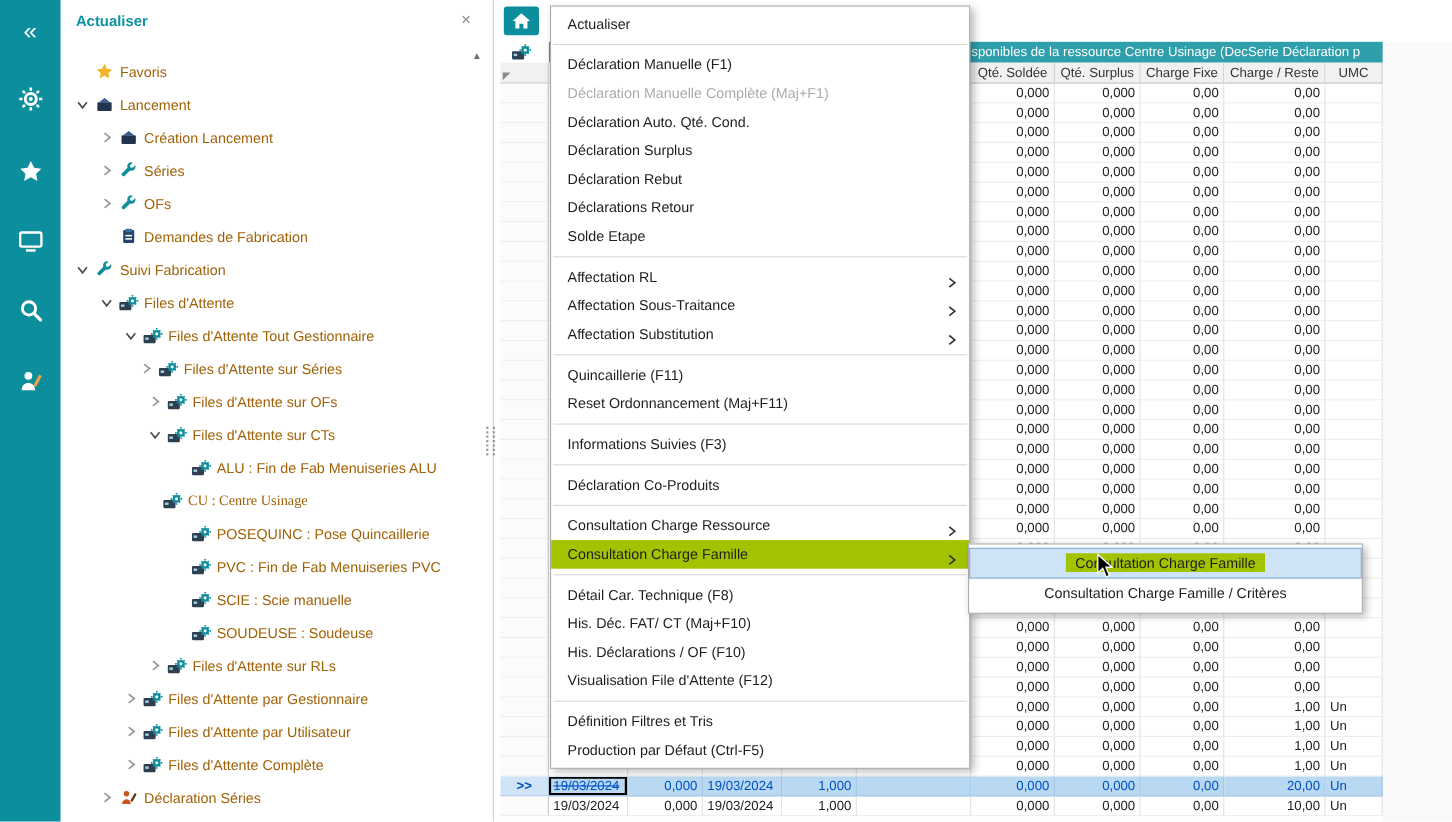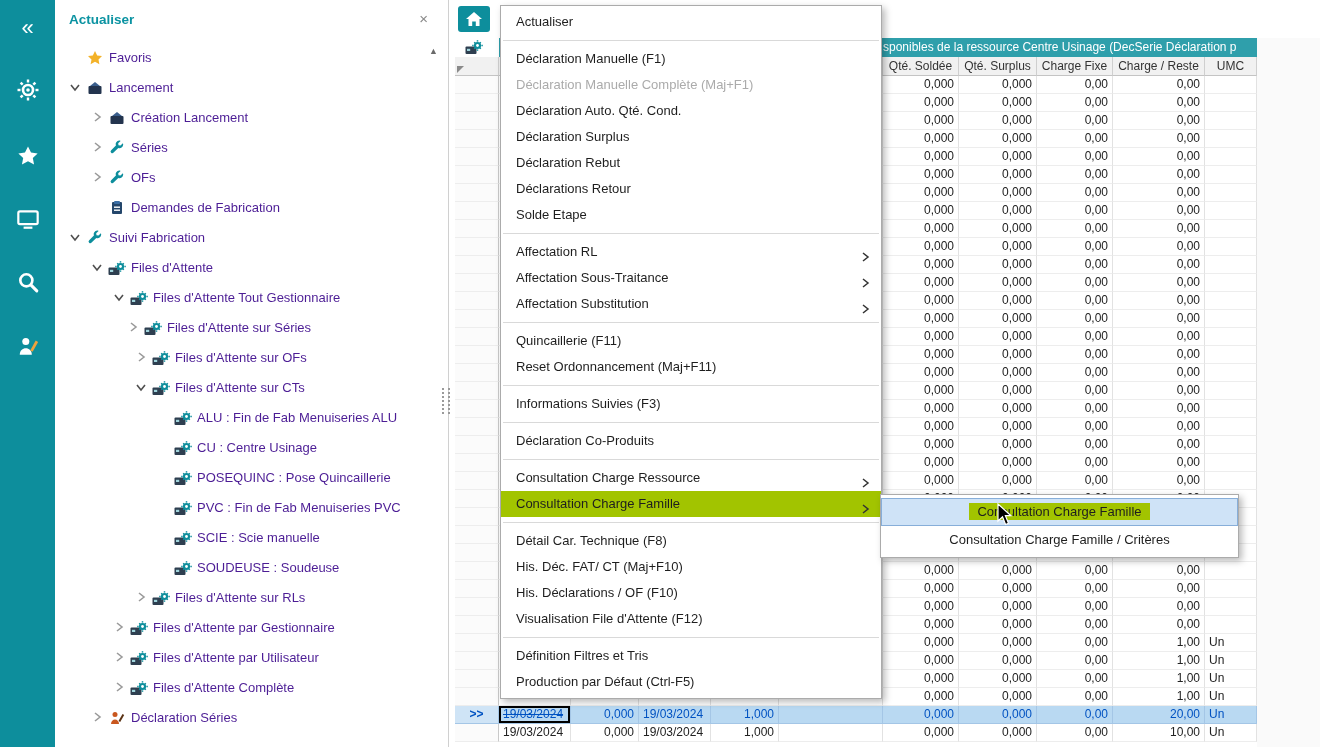--- a/index.html
+++ b/index.html
@@ -12,21 +12,21 @@
   .ibtn{position:absolute;left:0;width:55px;height:44px;display:flex;align-items:center;justify-content:center;color:#fff;cursor:pointer;}
   .ibglyph{font-size:22px;color:#fff;line-height:1;}
 
   
   .treepanel{position:absolute;left:55px;top:0;width:393px;height:747px;background:#fff;border-right:1px solid #d0d0d0;z-index:4;}
   .tree-header{position:relative;height:40px;}
   .tree-title{position:absolute;left:14px;top:12px;font-size:13.5px;font-weight:bold;color:#0b93a2;}
   .tree-close{position:absolute;right:20px;top:10px;font-size:15px;color:#8a8a8a;cursor:pointer;}
   .tree-scroll-up{position:absolute;right:10px;top:46px;font-size:9px;color:#6a6a6a;cursor:pointer;}
   .tree-rows{position:absolute;left:0;top:50px;right:18px;}
-  .tree-row{height:30px;display:flex;font-size:13px;color:#4c1d95;cursor:pointer;white-space:nowrap;}
+  .tree-row{height:30px;display:flex;align-items:center;font-size:13px;color:#a16207;cursor:pointer;white-space:nowrap;}
   .tree-row .chev{width:20px;height:14px;display:inline-flex;align-items:center;justify-content:center;flex:0 0 20px;}
   .tree-row .ticon{width:20px;height:16px;display:inline-flex;align-items:center;justify-content:center;flex:0 0 20px;margin-right:4px;}
   .splitter-dots{position:absolute;right:-2px;top:388px;width:4px;height:26px;border-left:2px dotted #9a9a9a;border-right:2px dotted #9a9a9a;}
 
   
   .main{position:absolute;left:448px;top:0;right:0;bottom:0;background:#fff;}
   .home-btn{position:absolute;left:10px;top:6px;width:32px;height:26px;background:#0d8e9c;border-radius:3px;
             display:flex;align-items:center;justify-content:center;cursor:pointer;}
   .tab-ico{position:absolute;left:13px;top:39px;width:26px;height:17px;display:flex;align-items:center;justify-content:center;cursor:pointer;}
   .right-void{position:absolute;left:809px;top:38px;right:0;bottom:0;background:#fafafa;}
@@ -358,21 +358,21 @@
                 <line x1="16.4" y1="5.5" x2="17.8" y2="5.5"></line>
                 <line x1="9.2" y1="2.2" x2="10.2" y2="3.2"></line>
                 <line x1="14.8" y1="7.8" x2="15.8" y2="8.8"></line>
                 <line x1="9.2" y1="8.8" x2="10.2" y2="7.8"></line>
                 <line x1="14.8" y1="3.2" x2="15.8" y2="2.2"></line>
               </g>
             </svg>
           </span>
           <span>ALU : Fin de Fab Menuiseries ALU</span>
         </div>
-        <div class="tree-row" style="padding-left: 98px;">
+        <div class="tree-row" style="padding-left: 72px; font-family: Liberation Serif, serif;">
           <span class="chev"></span>
           <span class="ticon">
             <svg width="18" height="15" viewBox="0 0 18 15">
               <rect x="0.5" y="6.5" width="11" height="7.5" rx="1" fill="#2e3f50"></rect>
               <rect x="2" y="8.8" width="3.2" height="2.2" fill="#9fd4dc"></rect>
               <circle cx="12.5" cy="5.5" r="3.6" fill="#0d8e9c"></circle>
               <circle cx="12.5" cy="5.5" r="1.4" fill="#fff"></circle>
               <g stroke="#0d8e9c" stroke-width="1.5">
                 <line x1="12.5" y1="0.2" x2="12.5" y2="1.6"></line>
                 <line x1="12.5" y1="9.4" x2="12.5" y2="10.8"></line>

